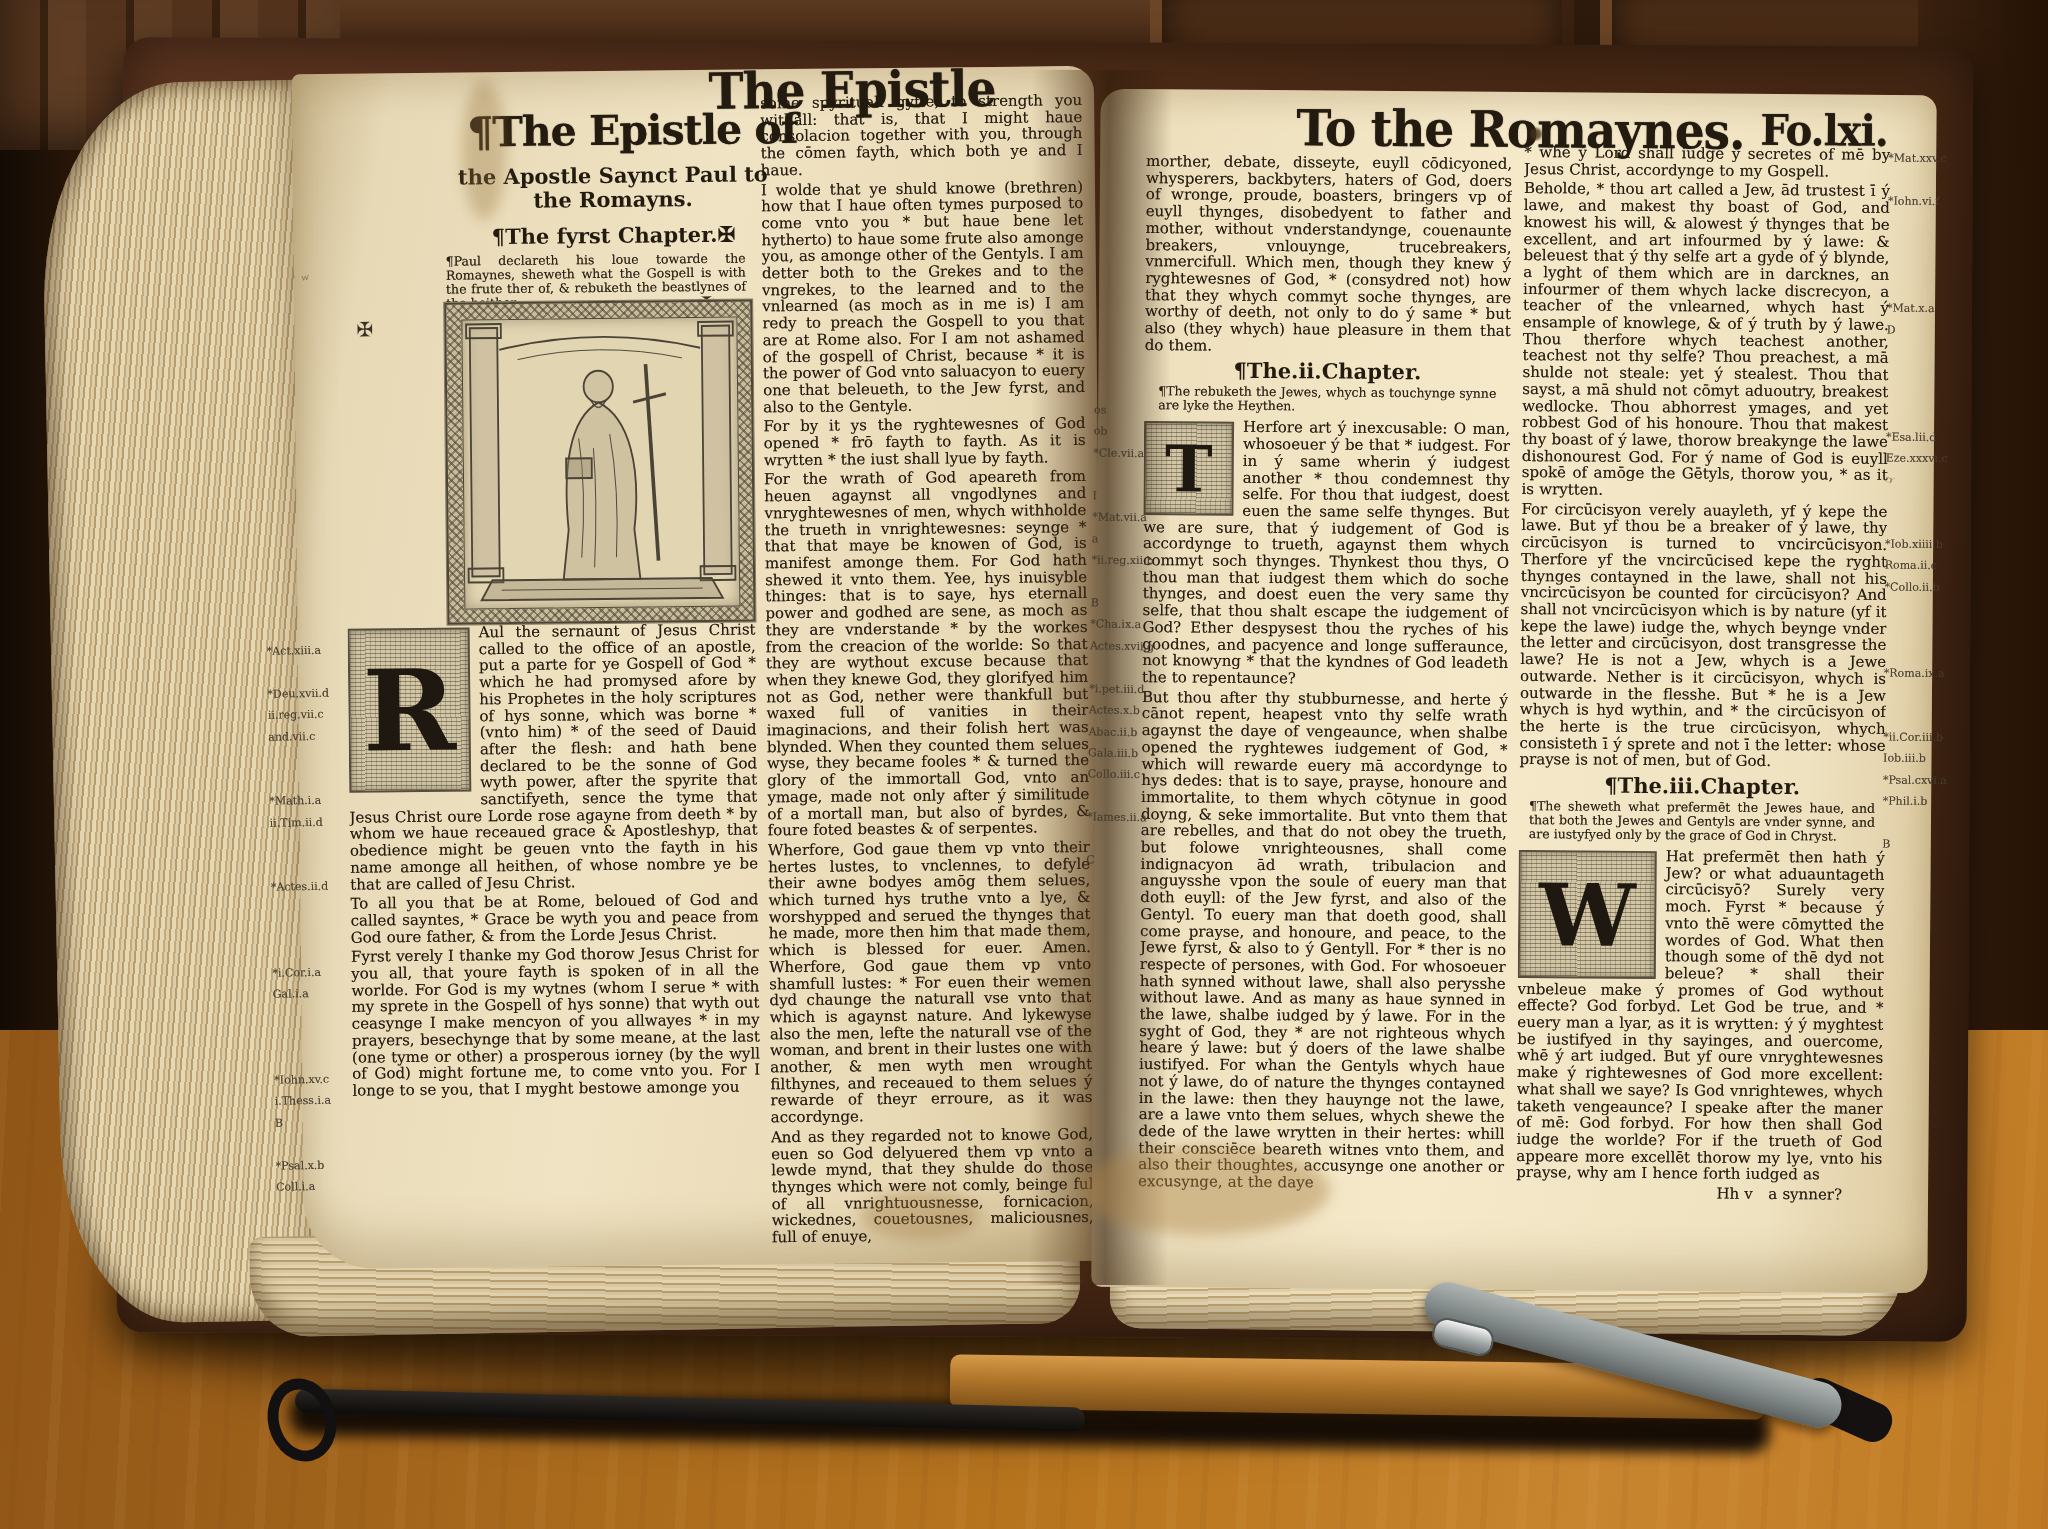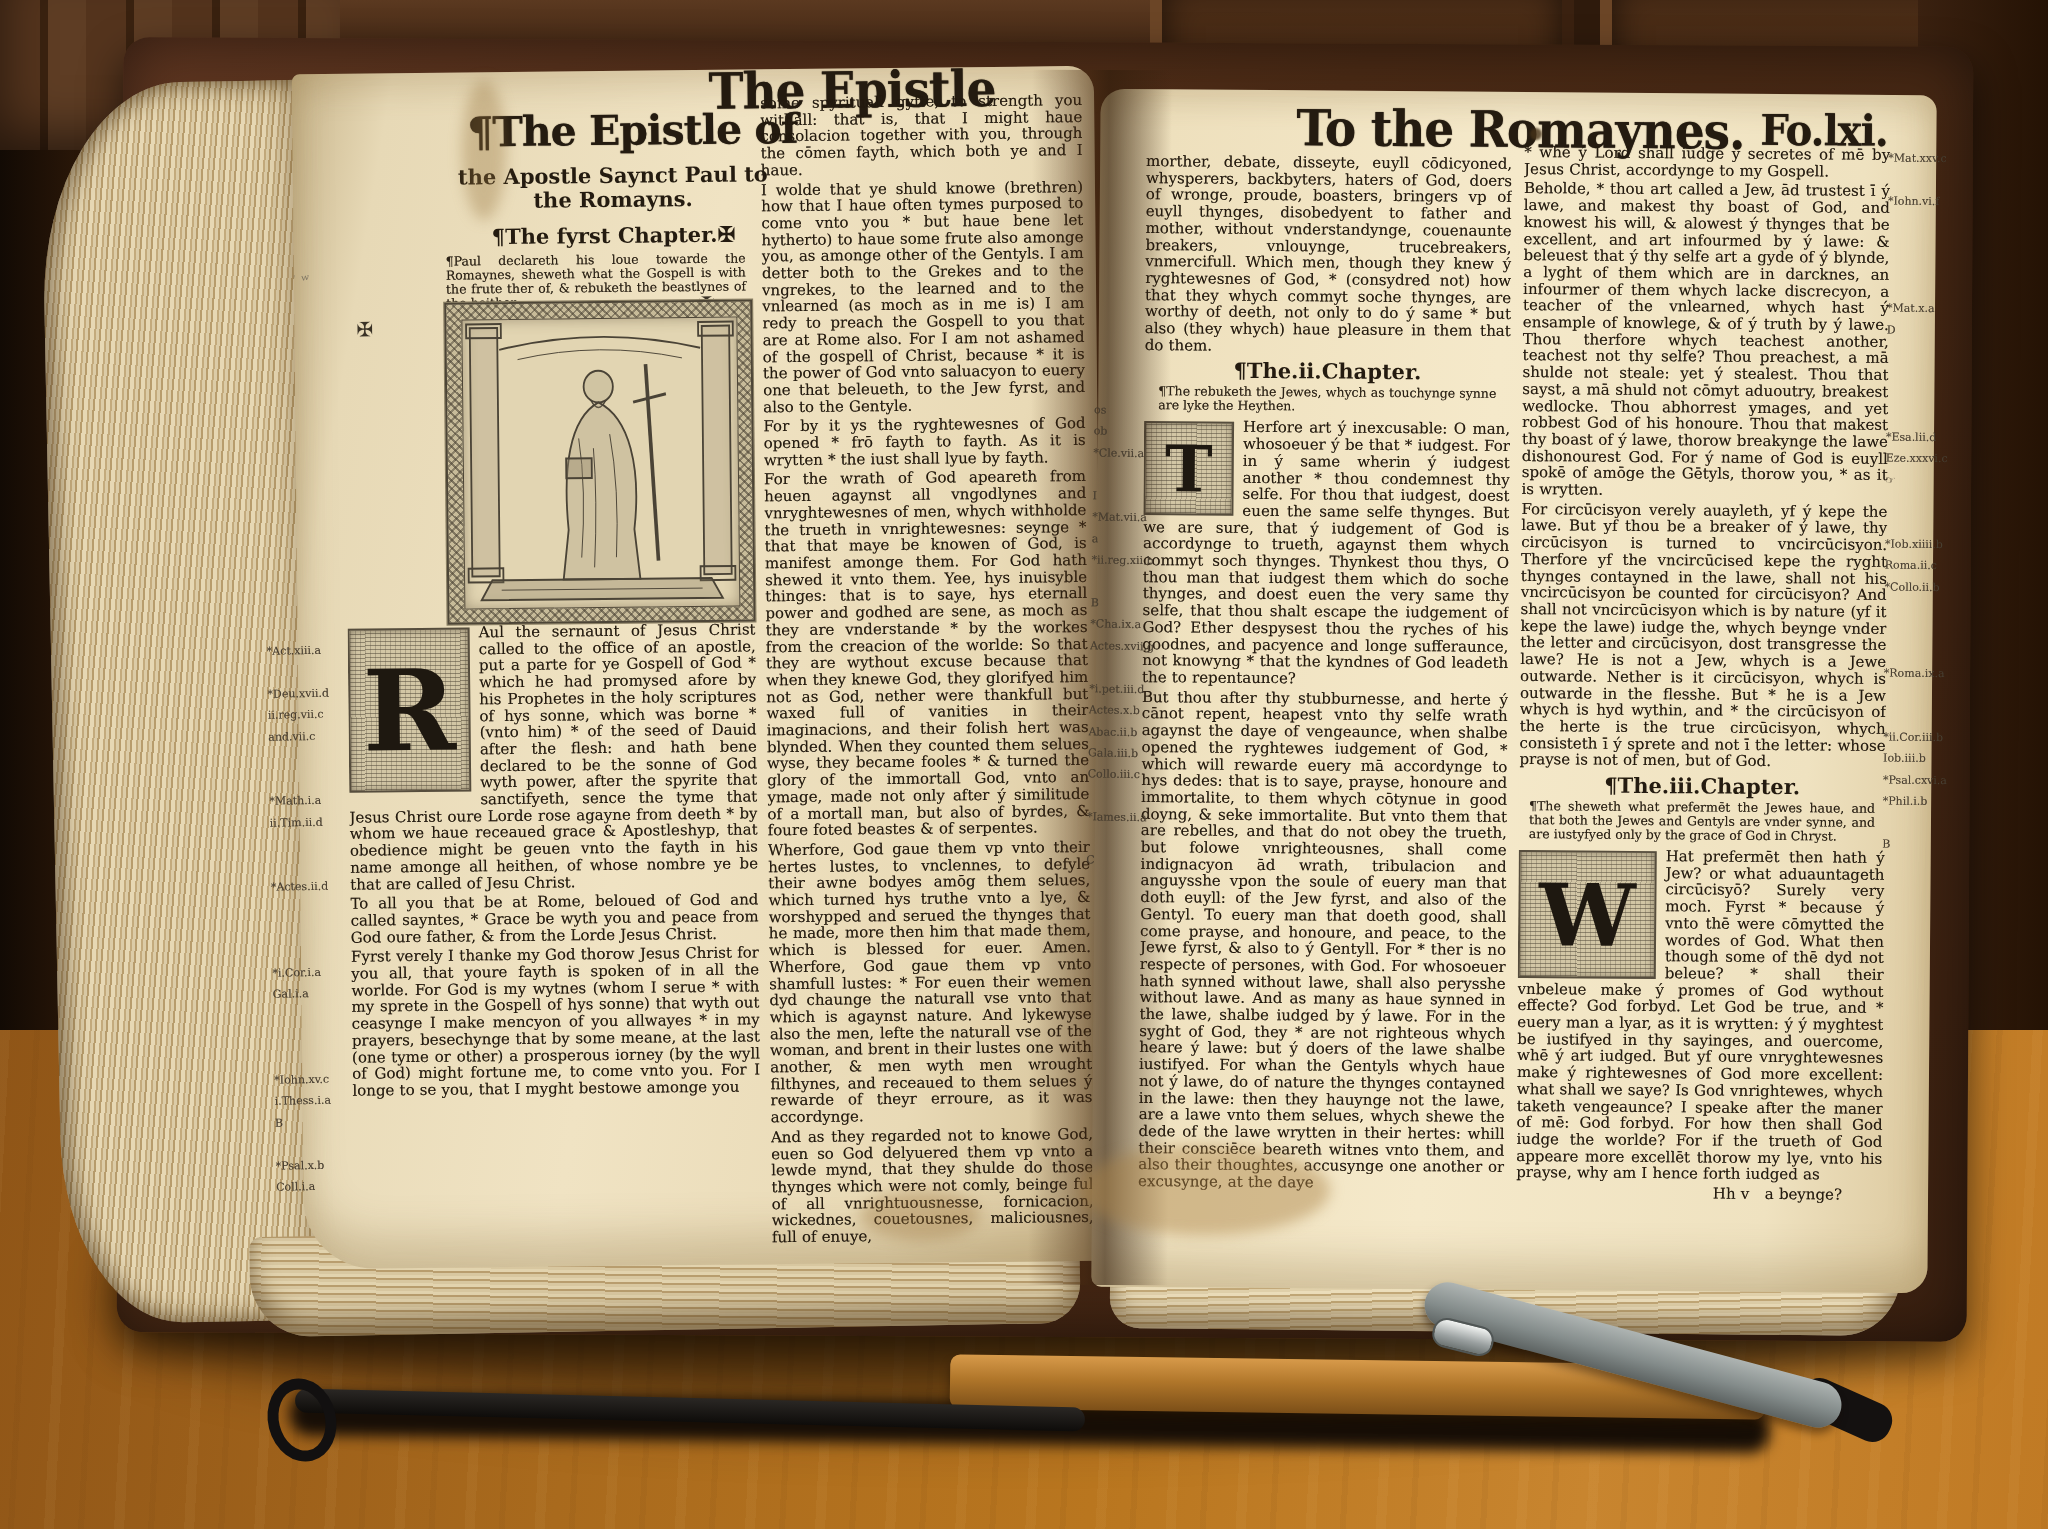--- a/index.html
+++ b/index.html
@@ -212,21 +212,21 @@
     <div class="abs" style="left:424px;top:52px;width:366px;height:1120px;overflow:hidden;">
       <p class="bt">* whē ý Lord shall iudge ý secretes of mē by Jesus Christ, accordynge to my Gospell.</p>
       <p class="bt">Beholde, * thou art called a Jew, ād trustest ī ý lawe, and makest thy boast of God, and knowest his will, &amp; alowest ý thynges that be excellent, and art infourmed by ý lawe: &amp; beleuest that ý thy selfe art a gyde of ý blynde, a lyght of them which are in darcknes, an infourmer of them whych lacke discrecyon, a teacher of the vnlearned, whych hast ý ensample of knowlege, &amp; of ý truth by ý lawe. Thou therfore whych teachest another, teachest not thy selfe? Thou preachest, a mā shulde not steale: yet ý stealest. Thou that sayst, a mā shuld not cōmyt aduoutry, breakest wedlocke. Thou abhorrest ymages, and yet robbest God of his honoure. Thou that makest thy boast of ý lawe, thorow breakynge the lawe dishonourest God. For ý name of God is euyll spokē of amōge the Gētyls, thorow you, * as it is wrytten.</p>
       <p class="bt">For circūcisyon verely auayleth, yf ý kepe the lawe. But yf thou be a breaker of ý lawe, thy circūcisyon is turned to vncircūcisyon. Therfore yf the vncircūcised kepe the ryght thynges contayned in the lawe, shall not his vncircūcisyon be counted for circūcisyon? And shall not vncircūcisyon which is by nature (yf it kepe the lawe) iudge the, whych beynge vnder the letter and circūcisyon, dost transgresse the lawe? He is not a Jew, whych is a Jewe outwarde. Nether is it circūcisyon, whych is outwarde in the flesshe. But * he is a Jew whych is hyd wythin, and * the circūcisyon of the herte is the true circūcisyon, whych consisteth ī ý sprete and not ī the letter: whose prayse is not of men, but of God.</p>
       <div class="chap" style="margin:4px 0 2px;">¶The.iii.Chapter.</div>
       <div class="arg" style="margin:0 10px 6px;">¶The sheweth what prefermēt the Jewes haue, and that both the Jewes and Gentyls are vnder synne, and are iustyfyed only by the grace of God in Chryst.</div>
       <span class="capbox cap-w">
           <span>W</span>
         </span>
       <p class="bt">Hat prefermēt then hath ý Jew? or what aduauntageth circūcisyō? Surely very moch. Fyrst * because ý vnto thē were cōmytted the wordes of God. What then though some of thē dyd not beleue? * shall their vnbeleue make ý promes of God wythout effecte? God forbyd. Let God be true, and * euery man a lyar, as it is wrytten: ý ý myghtest be iustifyed in thy sayinges, and ouercome, whē ý art iudged. But yf oure vnryghtewesnes make ý rightewesnes of God more excellent: what shall we saye? Is God vnrightewes, whych taketh vengeaunce? I speake after the maner of mē: God forbyd. For how then shall God iudge the worlde? For if the trueth of God appeare more excellēt thorow my lye, vnto his prayse, why am I hence forth iudged as</p>
-      <p class="bt" style="text-align:right;padding-right:40px;"><span>Hh v</span>&nbsp;&nbsp;&nbsp;<span>a beynge?</span></p>
+      <p class="bt" style="text-align:right;padding-right:40px;"><span>Hh v</span>&nbsp;&nbsp;&nbsp;<span>a synner?</span></p>
     </div>
   </div>
 
   <div class="abs gutter"></div>
 
   <div class="abs margin-notes" style="left:272px;top:640px;width:80px;height:620px;overflow:hidden;transform:rotate(-1deg);">*Act.xiii.a
 
 *Deu.xvii.d
 ii.reg.vii.c
 and.vii.c

